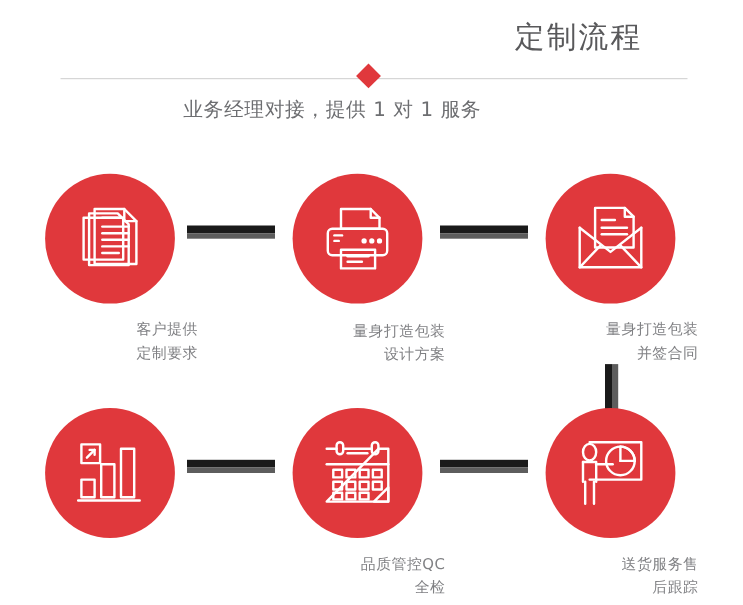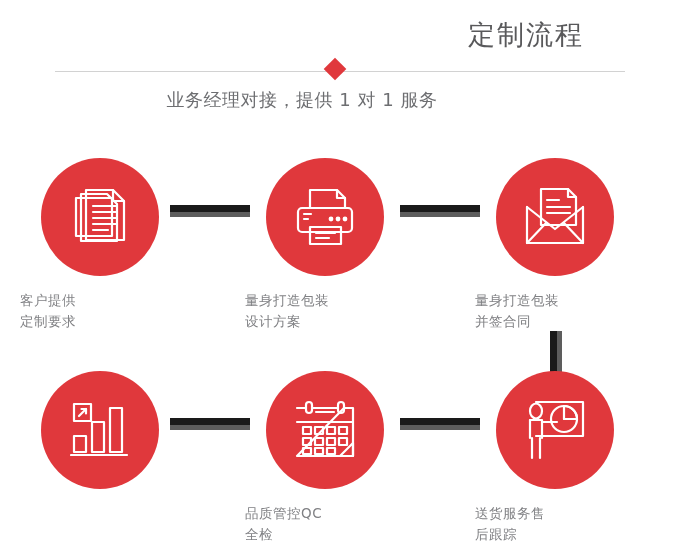--- a/index.html
+++ b/index.html
@@ -61,21 +61,21 @@
     color: #6d6e71;
     letter-spacing: 0.5px;
     line-height: 22px;
     margin-left: 29px;
   }
 
   
   .step {
     position: absolute;
     width: 160px;
-    text-align: left;
+    text-align: right;
   }
   .circle {
     position: relative;
     width: 118px;
     height: 118px;
     margin: 0 auto;
     border-radius: 50%;
     background: #e0383c;
     display: flex;
     align-items: center;

